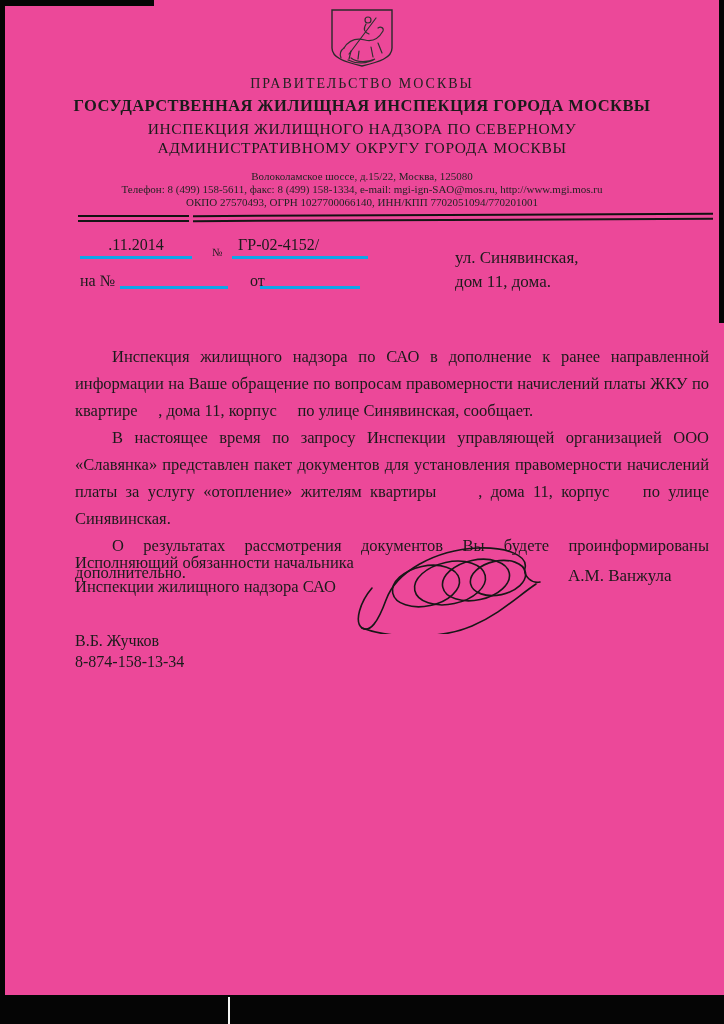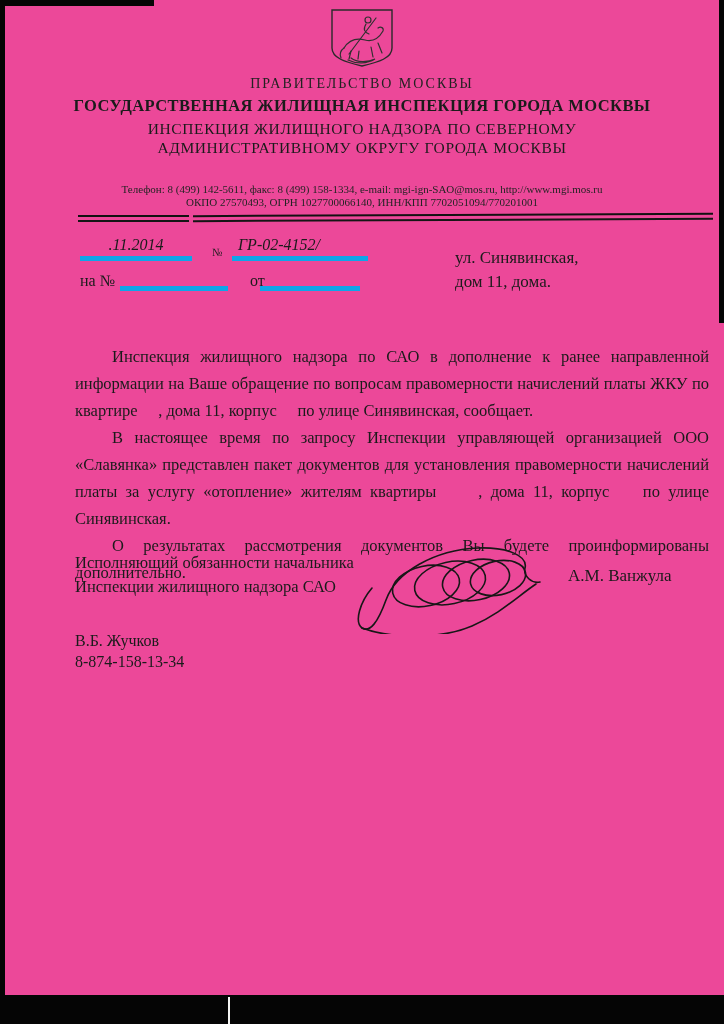--- a/index.html
+++ b/index.html
@@ -33,21 +33,21 @@
   .lh-small{font-size:11px;color:#242424;}
   .lh-addr{top:170px;}
   .lh-cont{top:183px;}
   .lh-codes{top:196px;}
 
   .rule{position:absolute;height:3px;border-top:2px solid #111;border-bottom:2px solid #151515;}
   .rule-left{left:78px;top:215px;width:111px;}
   .rule-right{left:193px;top:214px;width:520px;transform:rotate(-0.25deg);}
 
   
-  .ref-underline{position:absolute;border-bottom:5px solid #0ea5e9;font-style:italic;}
+  .ref-underline{position:absolute;border-bottom:3px solid #0ea5e9;}
   .ref-text{position:absolute;font-size:16px;white-space:nowrap;}
   .u-date{left:80px;top:236px;width:112px;height:20px;text-align:center;}
   .no-sign{left:212px;top:246px;font-size:11px;}
   .u-num{left:232px;top:236px;width:130px;height:20px;text-align:left;padding-left:6px;}
   .t-na{left:80px;top:272px;}
   .u-reply{left:120px;top:268px;width:108px;height:18px;}
   .t-ot{left:250px;top:272px;}
   .u-from{left:260px;top:268px;width:100px;height:18px;}
 
   
@@ -94,21 +94,22 @@
       <path d="M15,40 C12,42 10,46 12,50"></path>
       <path d="M22,43 L20,51 M30,43 L29,51 M42,39 L44,49 M49,35 L53,45"></path>
       <path d="M19,52 C27,56 38,56 46,51 C40,54 28,55 22,50"></path>
     </g>
   </svg>
 
   <div class="lh lh-gov">ПРАВИТЕЛЬСТВО МОСКВЫ</div>
   <div class="lh lh-org">ГОСУДАРСТВЕННАЯ ЖИЛИЩНАЯ ИНСПЕКЦИЯ ГОРОДА МОСКВЫ</div>
   <div class="lh lh-div1">ИНСПЕКЦИЯ ЖИЛИЩНОГО НАДЗОРА ПО СЕВЕРНОМУ</div>
   <div class="lh lh-div2">АДМИНИСТРАТИВНОМУ ОКРУГУ ГОРОДА МОСКВЫ</div>
-  <div class="lh lh-small lh-cont">Телефон: 8 (499) 142-5611, факс: 8 (499) 158-1334, e-mail: mgi-ign-SAO@mos.ru, http://www.mgi.mos.ru</div>
+  <div class="lh lh-small lh-addr">Волоколамское шоссе, д.15/22, Москва, 125080</div>
+  <div class="lh lh-small lh-cont">Телефон: 8 (499) 158-5611, факс: 8 (499) 158-1334, e-mail: mgi-ign-SAO@mos.ru, http://www.mgi.mos.ru</div>
   <div class="lh lh-small lh-codes">ОКПО 27570493, ОГРН 1027700066140, ИНН/КПП 7702051094/770201001</div>
 
   <div class="rule rule-left"></div>
   <div class="rule rule-right"></div>
 
   <div class="ref-underline ref-text u-date">.11.2014</div>
   <div class="ref-text no-sign">№</div>
   <div class="ref-underline ref-text u-num">ГР-02-4152/</div>
   <div class="ref-text t-na">на №</div>
   <div class="ref-underline u-reply"></div>

